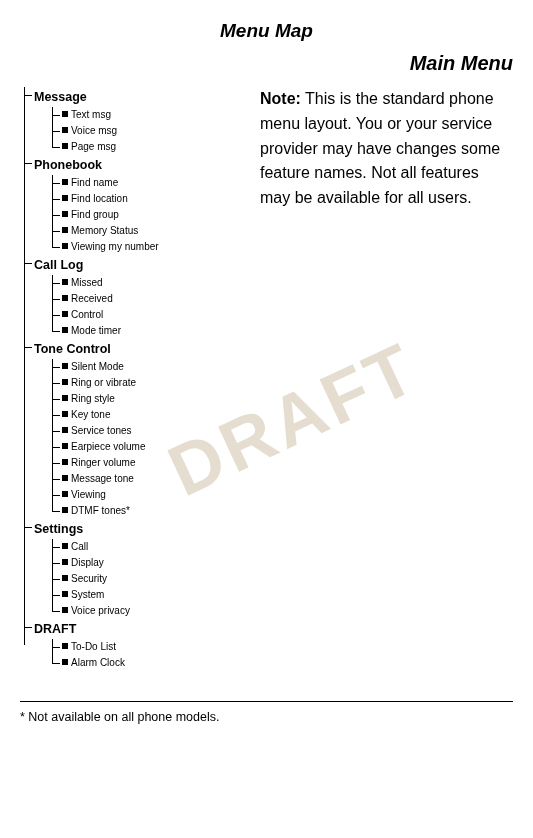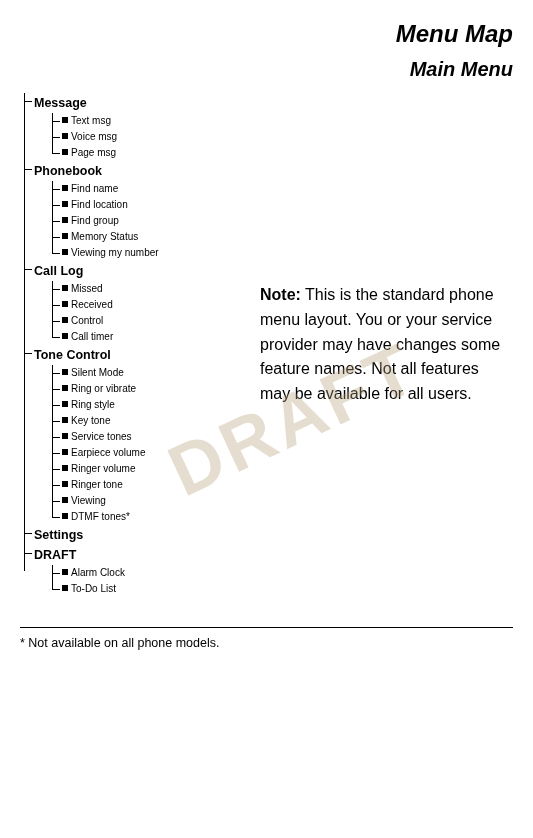--- a/index.html
+++ b/index.html
@@ -19,42 +19,41 @@
     }
 
     .page-container {
       width: 533px;
       min-height: 838px;
       padding: 20px 20px 20px 20px;
       position: relative;
     }
 
     .page-title {
-      text-align: right;
-      font-size: 24px;
+      text-align: center;
+      font-size: 19px;
       font-weight: bold;
       font-style: italic;
       margin-bottom: 10px;
       font-family: Arial, Helvetica, sans-serif;
     }
 
     .section-title {
       font-size: 20px;
       font-weight: bold;
       font-style: italic;
       margin-bottom: 12px;
       font-family: Arial, Helvetica, sans-serif;
       text-align: right;
     }
 
     .content-area {
       display: flex;
       flex-direction: row;
       gap: 10px;
-      align-items: center;
     }
 
     .menu-list {
       flex: 0 0 220px;
       font-size: 12.5px;
     }
 
     .note-box {
       flex: 1;
       font-size: 16px;
@@ -203,38 +202,44 @@
               <li><span class="bullet-square"></span><span>Find name</span></li>
               <li><span class="bullet-square"></span><span>Find location</span></li>
               <li><span class="bullet-square"></span><span>Find group</span></li>
               <li><span class="bullet-square"></span><span>Memory Status</span></li>
               <li><span class="bullet-square"></span><span>Viewing my number</span></li>
             </ul></li>
           <li><span class="parent-item">Call Log</span><ul class="child-list">
               <li><span class="bullet-square"></span><span>Missed</span></li>
               <li><span class="bullet-square"></span><span>Received</span></li>
               <li><span class="bullet-square"></span><span>Control</span></li>
-              <li><span class="bullet-square"></span><span>Call timer</span></li>
+              <li><span class="bullet-square"></span><span>Mode timer</span></li>
             </ul></li>
           <li><span class="parent-item">Tone Control</span><ul class="child-list">
               <li><span class="bullet-square"></span><span>Silent Mode</span></li>
               <li><span class="bullet-square"></span><span>Ring or vibrate</span></li>
               <li><span class="bullet-square"></span><span>Ring style</span></li>
               <li><span class="bullet-square"></span><span>Key tone</span></li>
               <li><span class="bullet-square"></span><span>Service tones</span></li>
               <li><span class="bullet-square"></span><span>Earpiece volume</span></li>
               <li><span class="bullet-square"></span><span>Ringer volume</span></li>
-              <li><span class="bullet-square"></span><span>Ringer tone</span></li>
+              <li><span class="bullet-square"></span><span>Message tone</span></li>
               <li><span class="bullet-square"></span><span>Viewing</span></li>
               <li><span class="bullet-square"></span><span>DTMF tones*</span></li>
             </ul></li>
-          <li><span class="parent-item">Settings</span></li>
+          <li><span class="parent-item">Settings</span><ul class="child-list">
+              <li><span class="bullet-square"></span><span>Call</span></li>
+              <li><span class="bullet-square"></span><span>Display</span></li>
+              <li><span class="bullet-square"></span><span>Security</span></li>
+              <li><span class="bullet-square"></span><span>System</span></li>
+              <li><span class="bullet-square"></span><span>Voice privacy</span></li>
+            </ul></li>
           <li><span class="parent-item">DRAFT</span><ul class="child-list">
+              <li><span class="bullet-square"></span><span>To-Do List</span></li>
               <li><span class="bullet-square"></span><span>Alarm Clock</span></li>
-              <li><span class="bullet-square"></span><span>To-Do List</span></li>
             </ul></li>
         </ul>
     </div>
 
     <div class="note-box">
       <p>
         <span class="note-bold">Note:</span><span> This is the standard phone menu layout. You or your service provider may have changes some feature names. Not all features may be available for all users.</span>
       </p>
     </div>
 

